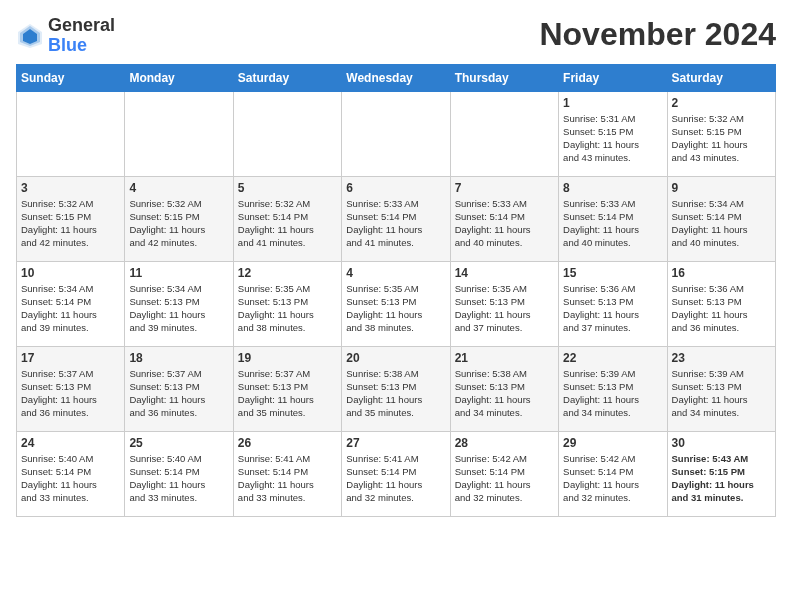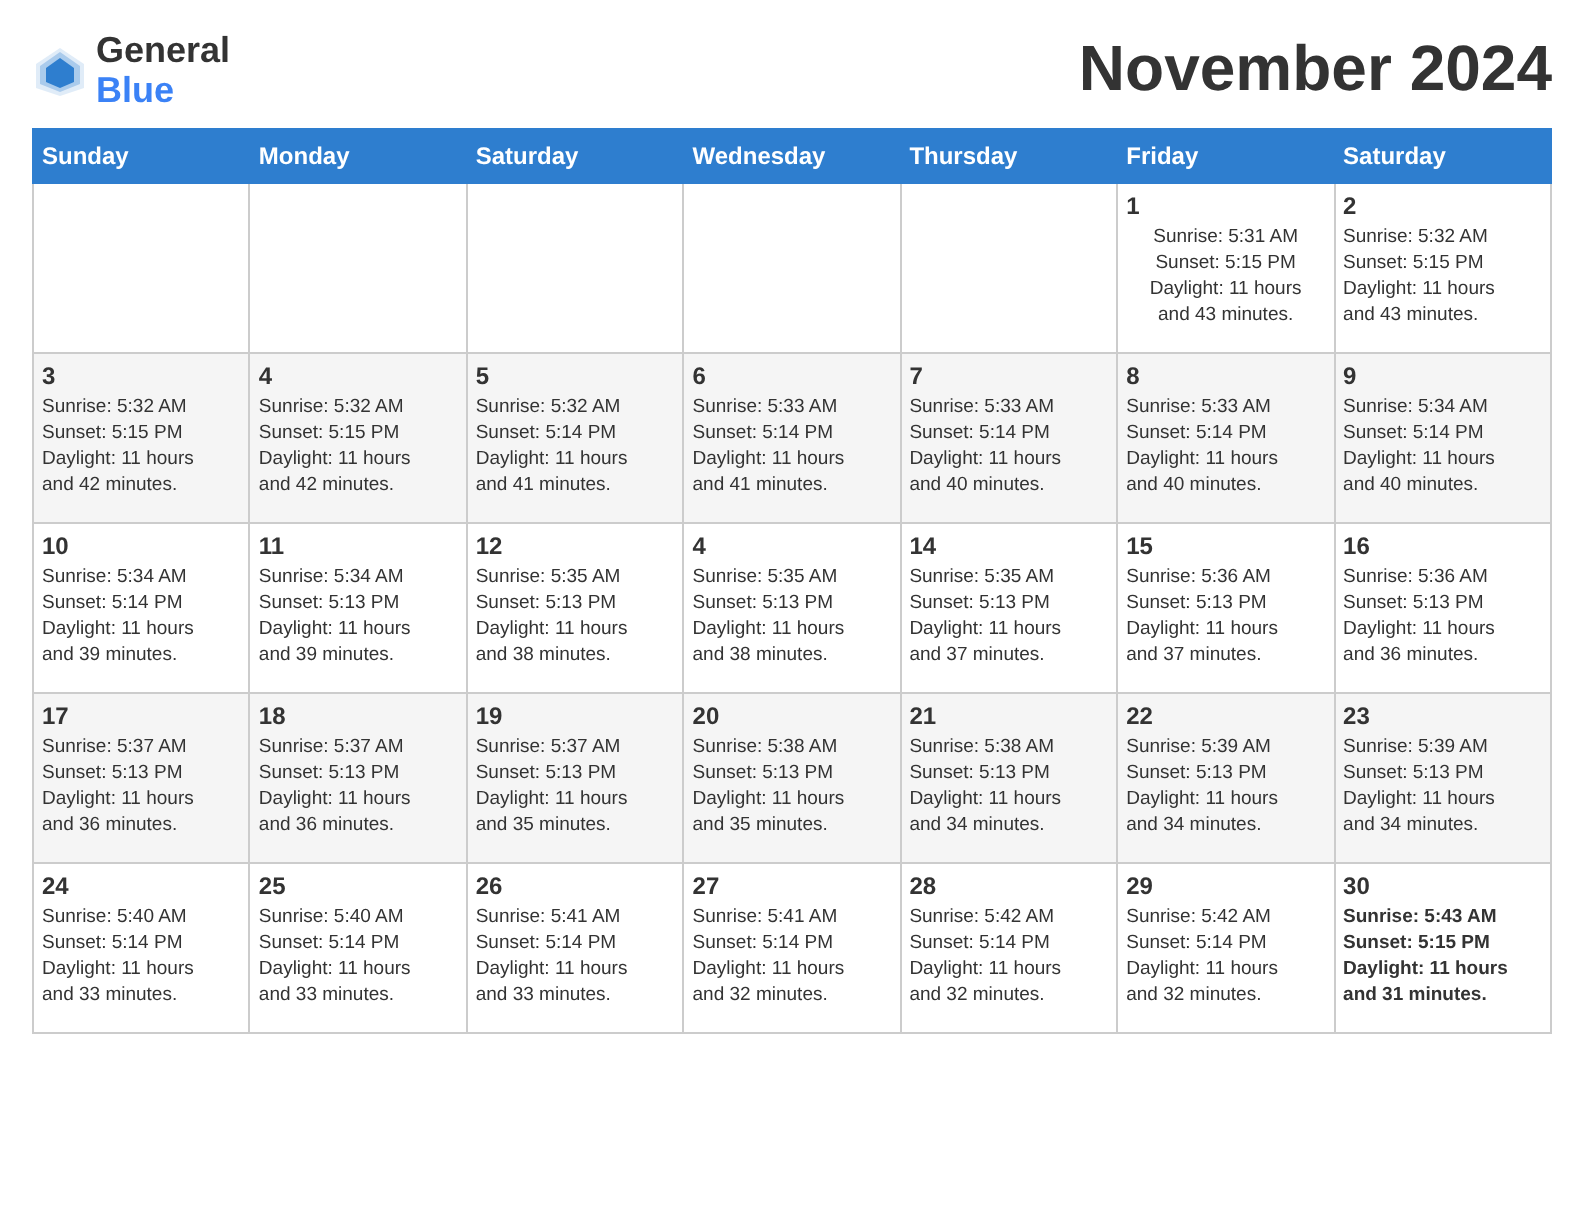--- a/index.html
+++ b/index.html
@@ -120,21 +120,21 @@
   </thead>
   <tbody id="calendar-body">
   <tr>
         <td class="empty-cell"></td>
         <td class="empty-cell"></td>
         <td class="empty-cell"></td>
         <td class="empty-cell"></td>
         <td class="empty-cell"></td>
         <td>
           <div class="day-number">1</div>
-          <div class="day-info" style="white-space: pre-line; text-align: center;">Sunrise: 5:31 AM
+          <div class="day-info" style="white-space: pre-line;">Sunrise: 5:31 AM
 Sunset: 5:15 PM
 Daylight: 11 hours
 and 43 minutes.</div>
         </td>
         <td>
           <div class="day-number">2</div>
           <div class="day-info" style="white-space: pre-line;">Sunrise: 5:32 AM
 Sunset: 5:15 PM
 Daylight: 11 hours
 and 43 minutes.</div>

